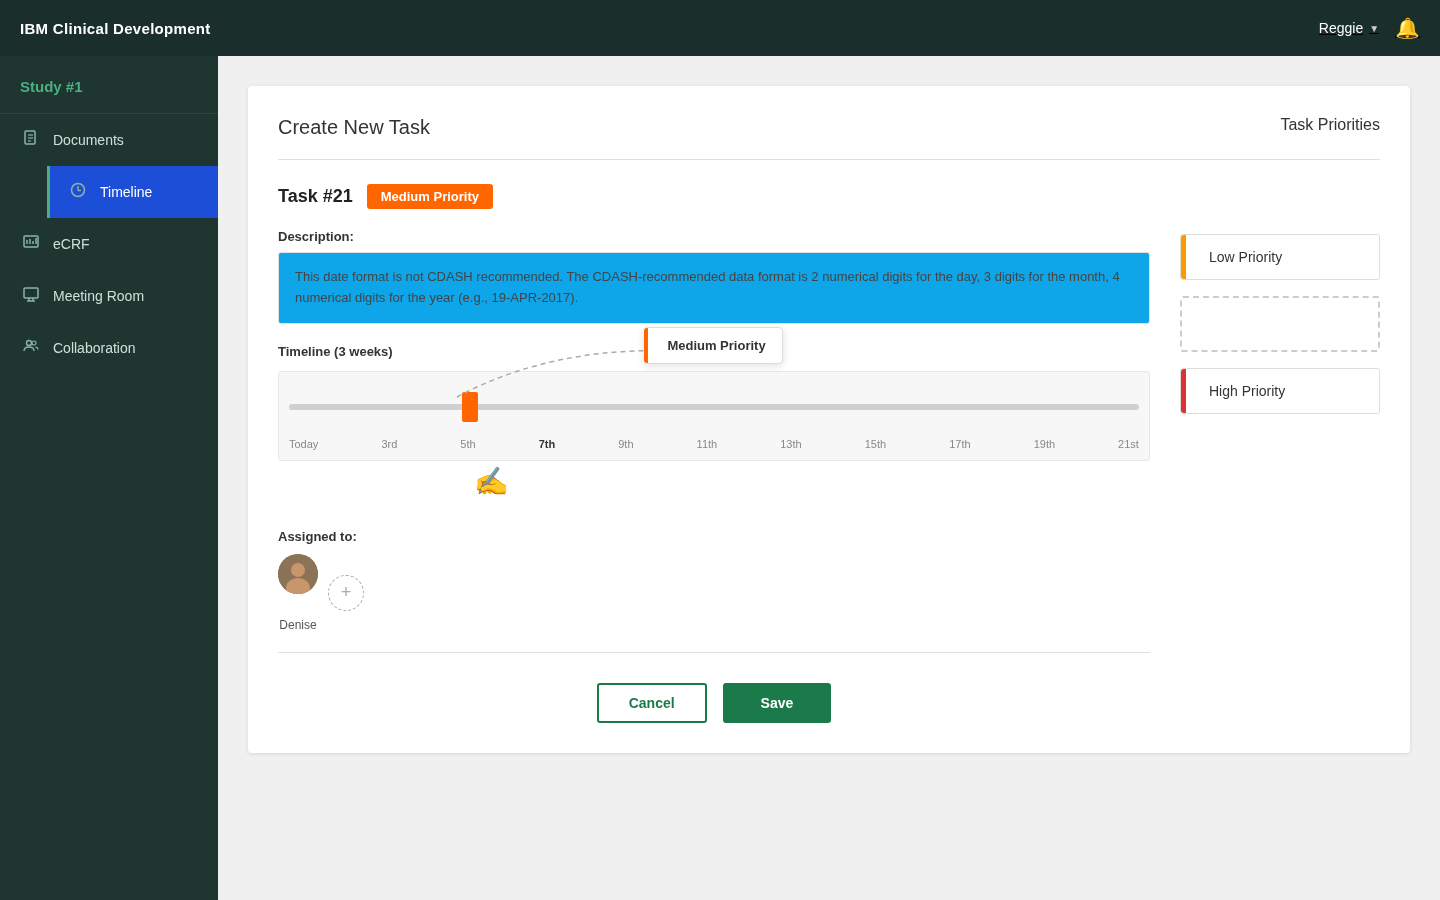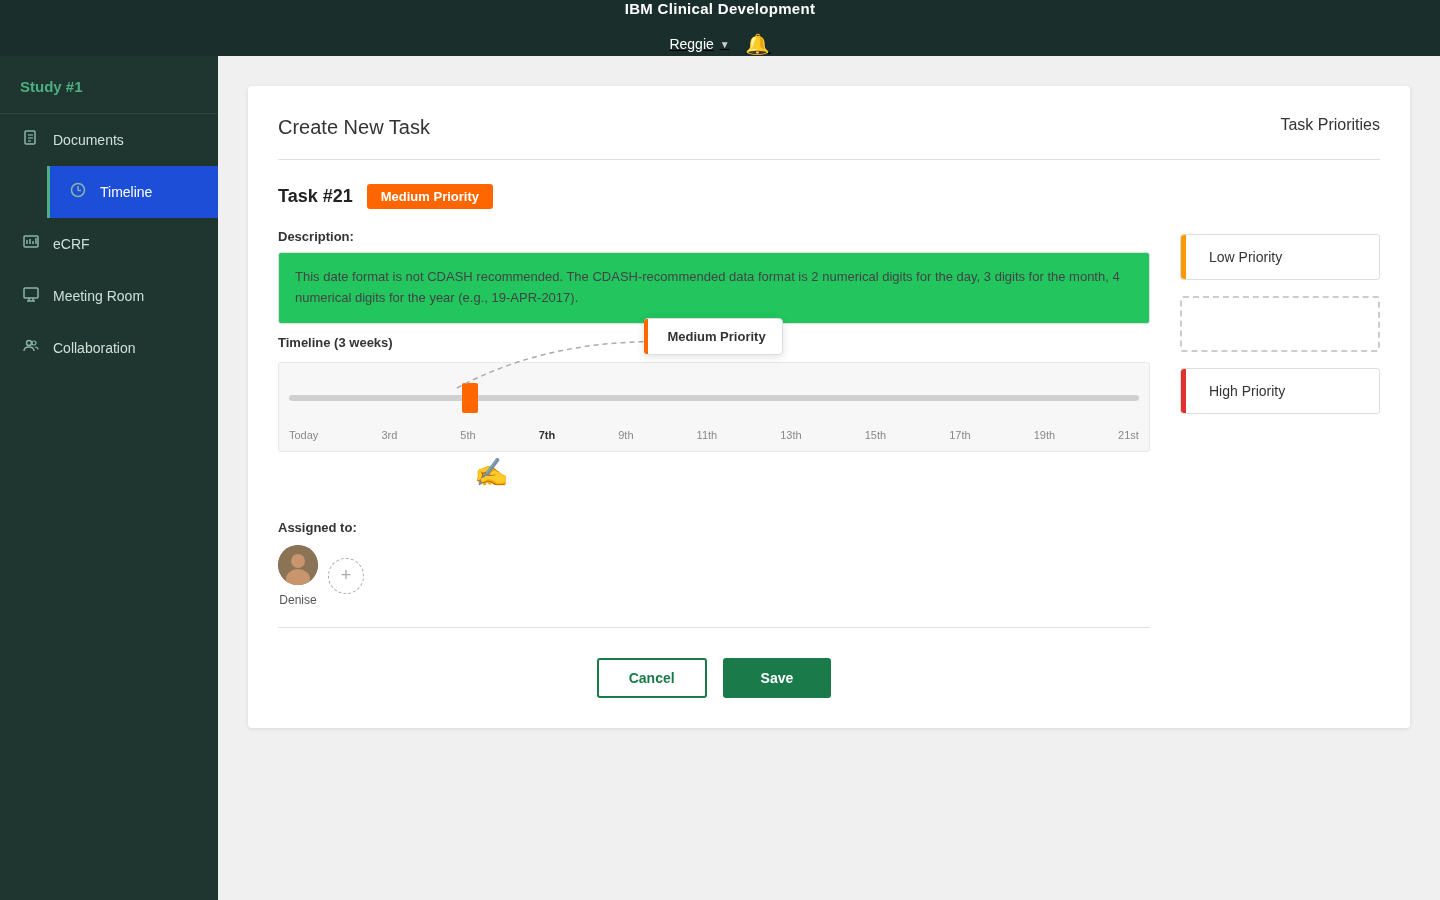--- a/index.html
+++ b/index.html
@@ -7,21 +7,20 @@
 
     
     .topnav {
       background: #1a2e2b;
       height: 56px;
       display: flex;
       align-items: center;
       justify-content: space-between;
       padding: 0 20px;
       flex-shrink: 0;
-      flex-direction: column;
     }
     .topnav-brand {
       color: #fff;
       font-size: 15px;
       font-weight: 600;
       letter-spacing: 0.3px;
     }
     .topnav-right {
       display: flex;
       align-items: center;
@@ -162,28 +161,28 @@
       padding-top: 50px;
     }
 
     .description-label {
       font-size: 13px;
       font-weight: 600;
       color: #333;
       margin-bottom: 8px;
     }
     .description-box {
-      background: #22c55e;
+      background: #0ea5e9;
       border: 1px solid #e0e0e0;
       border-radius: 3px;
       padding: 14px 16px;
       font-size: 13px;
       color: #444;
       line-height: 1.6;
-      margin-bottom: 11px;
+      margin-bottom: 20px;
     }
 
     
     .timeline-label {
       font-size: 13px;
       font-weight: 600;
       color: #333;
       margin-bottom: 12px;
     }
     .timeline-chart {
@@ -531,21 +530,21 @@
             <div class="hand-cursor" style="position:absolute; bottom:-38px; left:calc(22% + 4px); font-size:28px;">
               ✍
             </div>
           </div>
 
           <div style="height: 44px;"></div>
 
 
           <div class="assigned-label">Assigned to:</div>
           <div class="assignees">
-            <div style="display:flex;flex-direction:column;align-items:center;gap:4px;">
+            <div style="display:flex;flex-direction:column;align-items:center;gap:20px;">
               <div class="avatar">
                 <svg width="40" height="40" viewBox="0 0 40 40" xmlns="http://www.w3.org/2000/svg">
                   <circle cx="20" cy="20" r="20" fill="#8B7355"></circle>
                   <circle cx="20" cy="16" r="7" fill="#c9956d"></circle>
                   <ellipse cx="20" cy="34" rx="12" ry="10" fill="#c9956d"></ellipse>
                 </svg>
               </div>
               <span class="assignee-name">Denise</span>
             </div>
             <div class="add-assignee">+</div>

